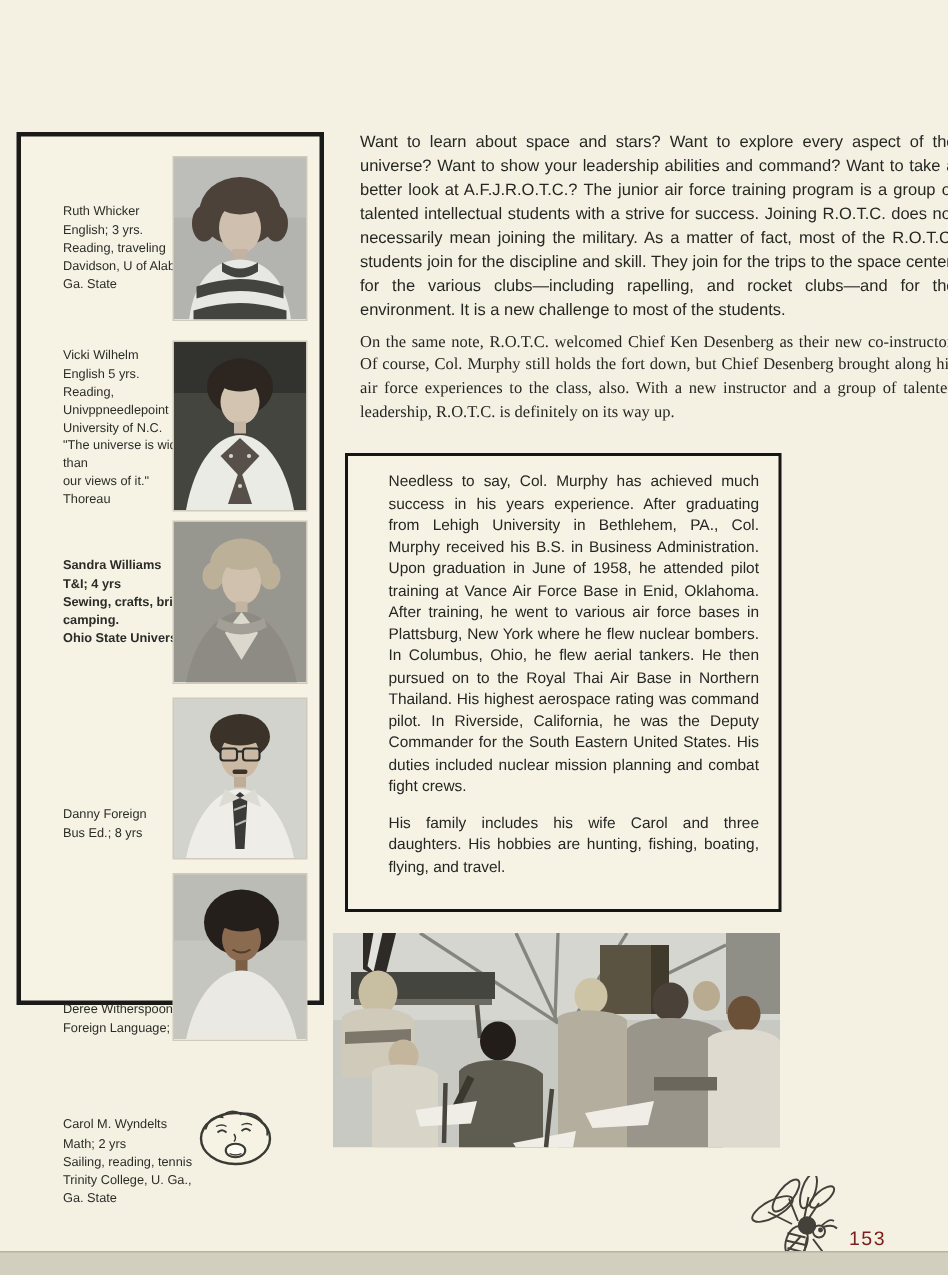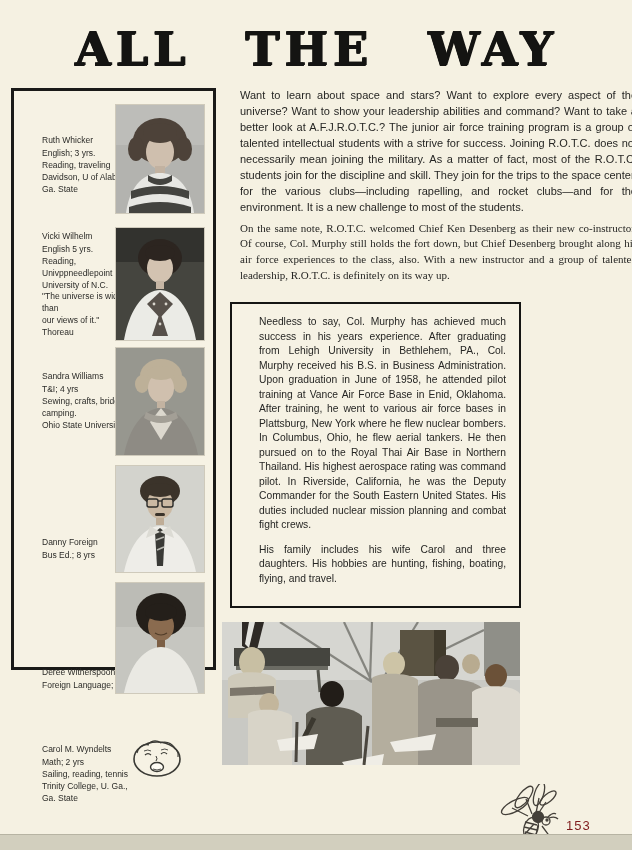--- a/index.html
+++ b/index.html
@@ -37,21 +37,20 @@
   .class-photo svg{display:block;width:100%;height:100%;}
 
   .mascot{position:absolute;left:498px;top:784px;width:66px;height:62px;}
   .pagenum{position:absolute;left:566px;top:818px;font-size:13px;color:#7f1d1d;letter-spacing:1px;}
 </style>
 </head>
 <body>
 
 <div class="page">
 
-  <div class="title">ALL THE WAY</div>
 
   <div class="sidebar">
 
     <div class="fac" style="top:44px;">
       <div class="name">Ruth Whicker</div>
       <div class="bio">English; 3 yrs.
 Reading, traveling
 Davidson, U of Alabama,
 Ga. State</div>
     </div>
@@ -93,21 +92,21 @@
         <rect x="40" y="53" width="8" height="8" fill="#c6b6a4"></rect>
         <path d="M8,112 C14,78 30,62 44,62 C58,62 74,78 80,112 Z" fill="#ebebe6"></path>
         <path d="M44,64 L31,76 L44,90 L57,76 Z" fill="#57504a"></path>
         <path d="M44,84 L36,108 L52,108 Z" fill="#57504a"></path>
         <circle cx="38" cy="76" r="1.4" fill="#d8d4cc"></circle>
           <circle cx="50" cy="76" r="1.4" fill="#d8d4cc"></circle>
         <circle cx="44" cy="96" r="1.4" fill="#d8d4cc"></circle>
       </svg>
     </div>
 
-    <div class="fac" style="top:280px;">
+    <div class="fac" style="top:280px;font-weight:bold;">
       <div class="name">Sandra Williams</div>
       <div class="bio">T&amp;I; 4 yrs
 Sewing, crafts, bridge,
 camping.
 Ohio State University.</div>
     </div>
     <div class="photo" style="top:257px;height:107px;">
       <svg viewBox="0 0 88 107">
         <rect width="88" height="107" fill="#97978f"></rect>
         <ellipse cx="45" cy="28" rx="21" ry="17" fill="#bdb098"></ellipse>

